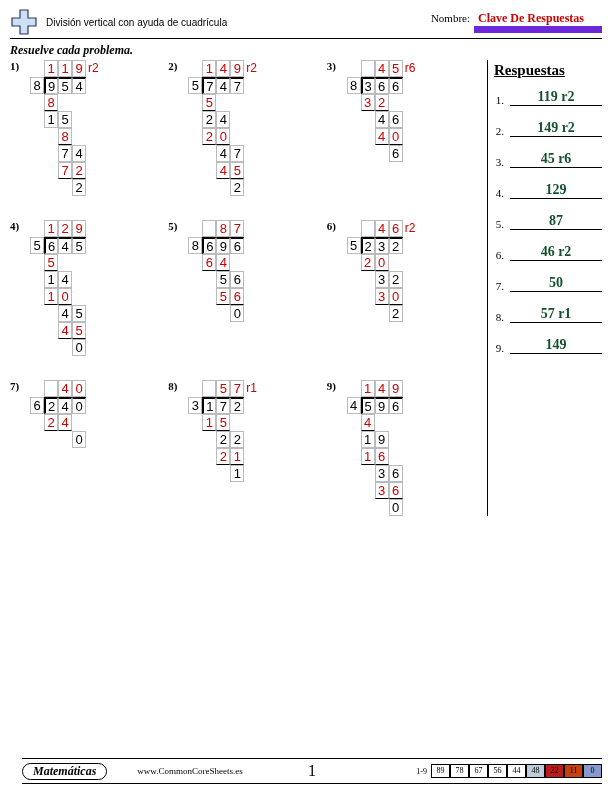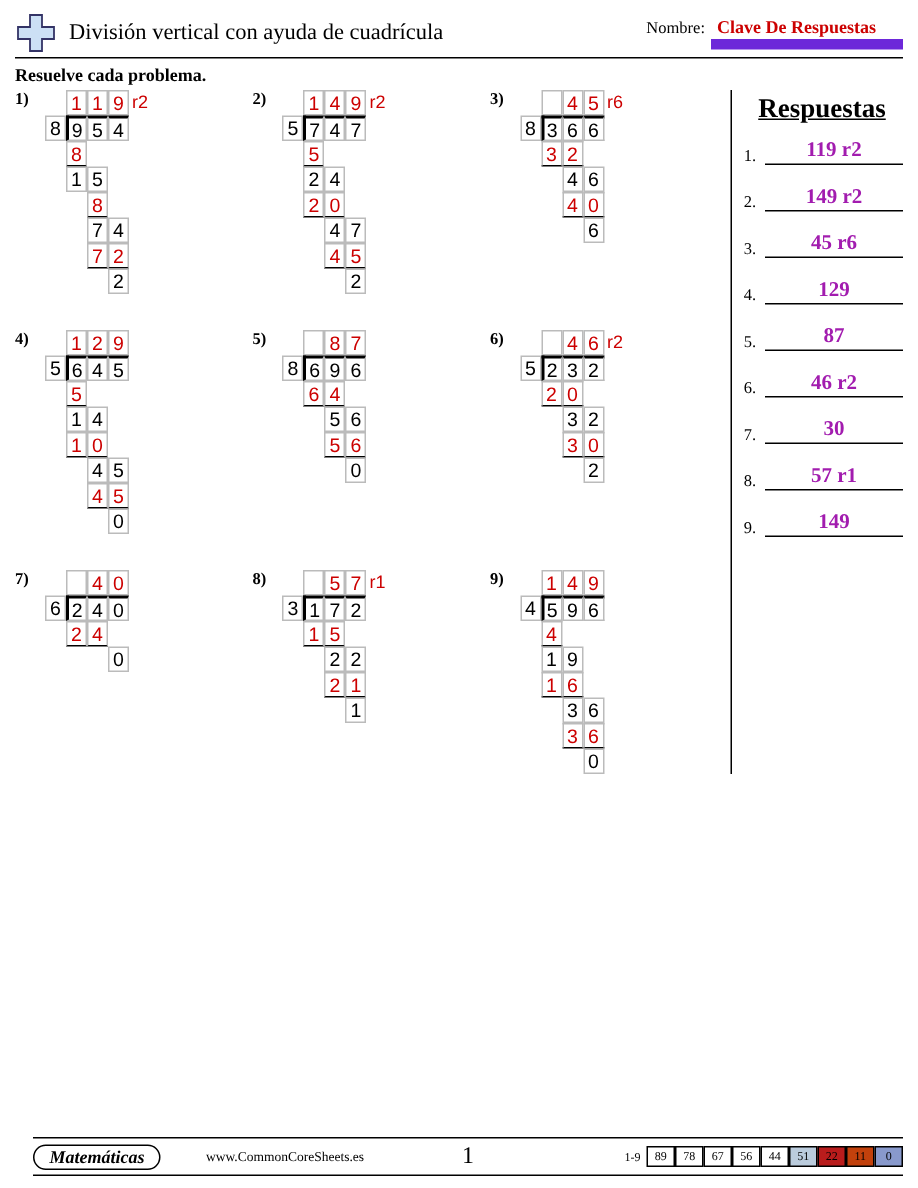--- a/index.html
+++ b/index.html
@@ -26,42 +26,43 @@
     border-bottom: 1.5px solid #000;
     padding-bottom: 2px;
   }
   .header-left {
     display: flex;
     align-items: center;
     gap: 8px;
   }
   .cross-icon svg { display: block; }
   .title {
-    font-size: 15px;
-    font-family: Liberation Serif, serif;
+    font-size: 10px;
+    font-family: Liberation Sans, sans-serif;
   }
   .name-area {
     font-size: 11px;
     display: flex;
     align-items: baseline;
     gap: 4px;
   }
   .name-line {
     border-bottom: 7px solid #6d28d9;
     min-width: 120px;
     text-align: left;
     font-weight: bold;
     color: #c00;
     font-size: 12px;
     padding: 0 4px;
   }
   .instr {
     font-size: 12px;
     font-weight: bold;
     margin-top: 4px;
+    font-style: italic;
   }
   .content {
     display: flex;
     gap: 6px;
     margin-top: 2px;
   }
   .problems {
     flex: 1;
     display: grid;
     grid-template-columns: repeat(3, 1fr);
@@ -114,37 +115,37 @@
 
   .answers {
     width: 108px;
     border-left: 1px solid #000;
     padding-left: 6px;
     padding-top: 2px;
   }
   .answers-title {
     font-weight: bold;
     text-decoration: underline;
-    font-size: 18px;
-    text-align: center;
+    font-size: 15px;
+    text-align: left;
     margin-bottom: 10px;
   }
   .ans-row {
     display: flex;
     align-items: flex-end;
     gap: 6px;
     margin-bottom: 14px;
     font-size: 11px;
   }
   .ans-idx { width: 10px; text-align: right; }
   .ans-line {
     flex: 1;
     border-bottom: 1px solid #000;
     text-align: center;
-    color: #a21caf;
+    color: #14532d;
     font-weight: bold;
     font-size: 14px;
   }
 
   .footer {
     position: absolute;
     bottom: 8px;
     left: 22px;
     right: 10px;
     border-top: 1.5px solid #000;
@@ -631,21 +632,21 @@
           <div class="ans-row">
             <span class="ans-idx">5.</span>
             <span class="ans-line">87</span>
           </div>
           <div class="ans-row">
             <span class="ans-idx">6.</span>
             <span class="ans-line">46 r2</span>
           </div>
           <div class="ans-row">
             <span class="ans-idx">7.</span>
-            <span class="ans-line">30</span>
+            <span class="ans-line">50</span>
           </div>
           <div class="ans-row">
             <span class="ans-idx">8.</span>
             <span class="ans-line">57 r1</span>
           </div>
           <div class="ans-row">
             <span class="ans-idx">9.</span>
             <span class="ans-line">149</span>
           </div>
         </div>
@@ -657,21 +658,21 @@
     <span class="site">www.CommonCoreSheets.es</span>
     <span class="pagenum">1</span>
     <div class="score">
       <span class="score-label">1-9</span>
       <span id="score-cells" style="display: flex; gap: 0px;">
           <span class="score-cell">89</span>
           <span class="score-cell">78</span>
           <span class="score-cell">67</span>
           <span class="score-cell">56</span>
           <span class="score-cell">44</span>
-          <span class="score-cell sh1">51</span>
+          <span class="score-cell sh1">48</span>
           <span class="score-cell sh2">22</span>
           <span class="score-cell sh3">11</span>
           <span class="score-cell sh4">0</span>
         </span>
     </div>
   </div>
 
 </div>
 
 </body></html>

